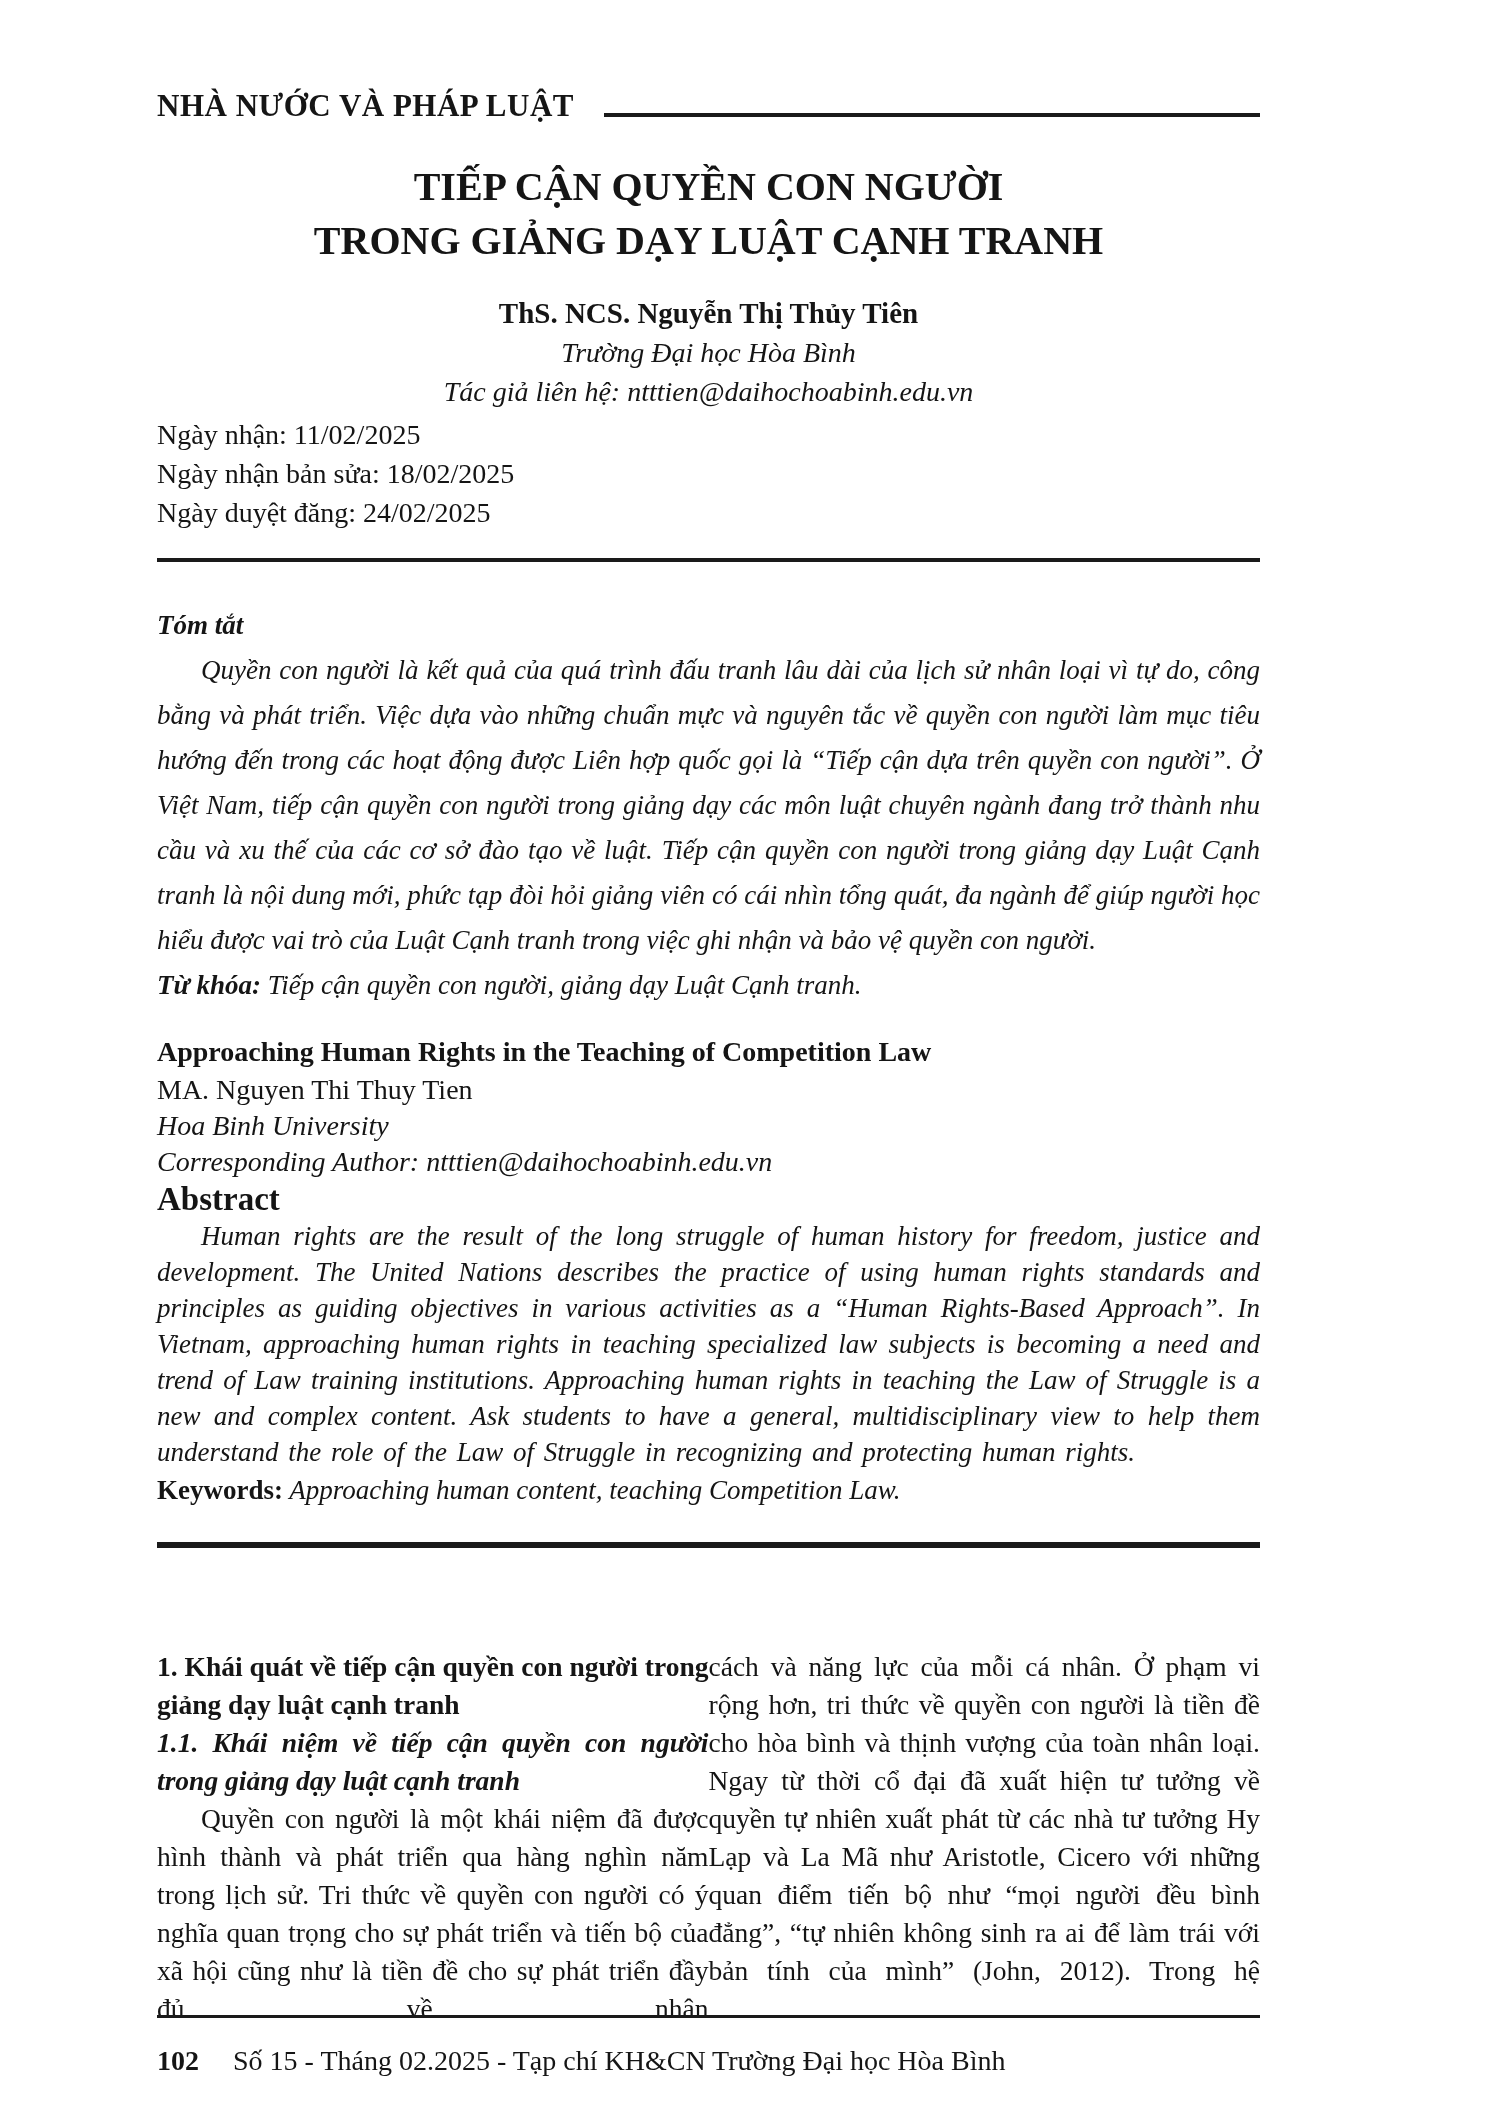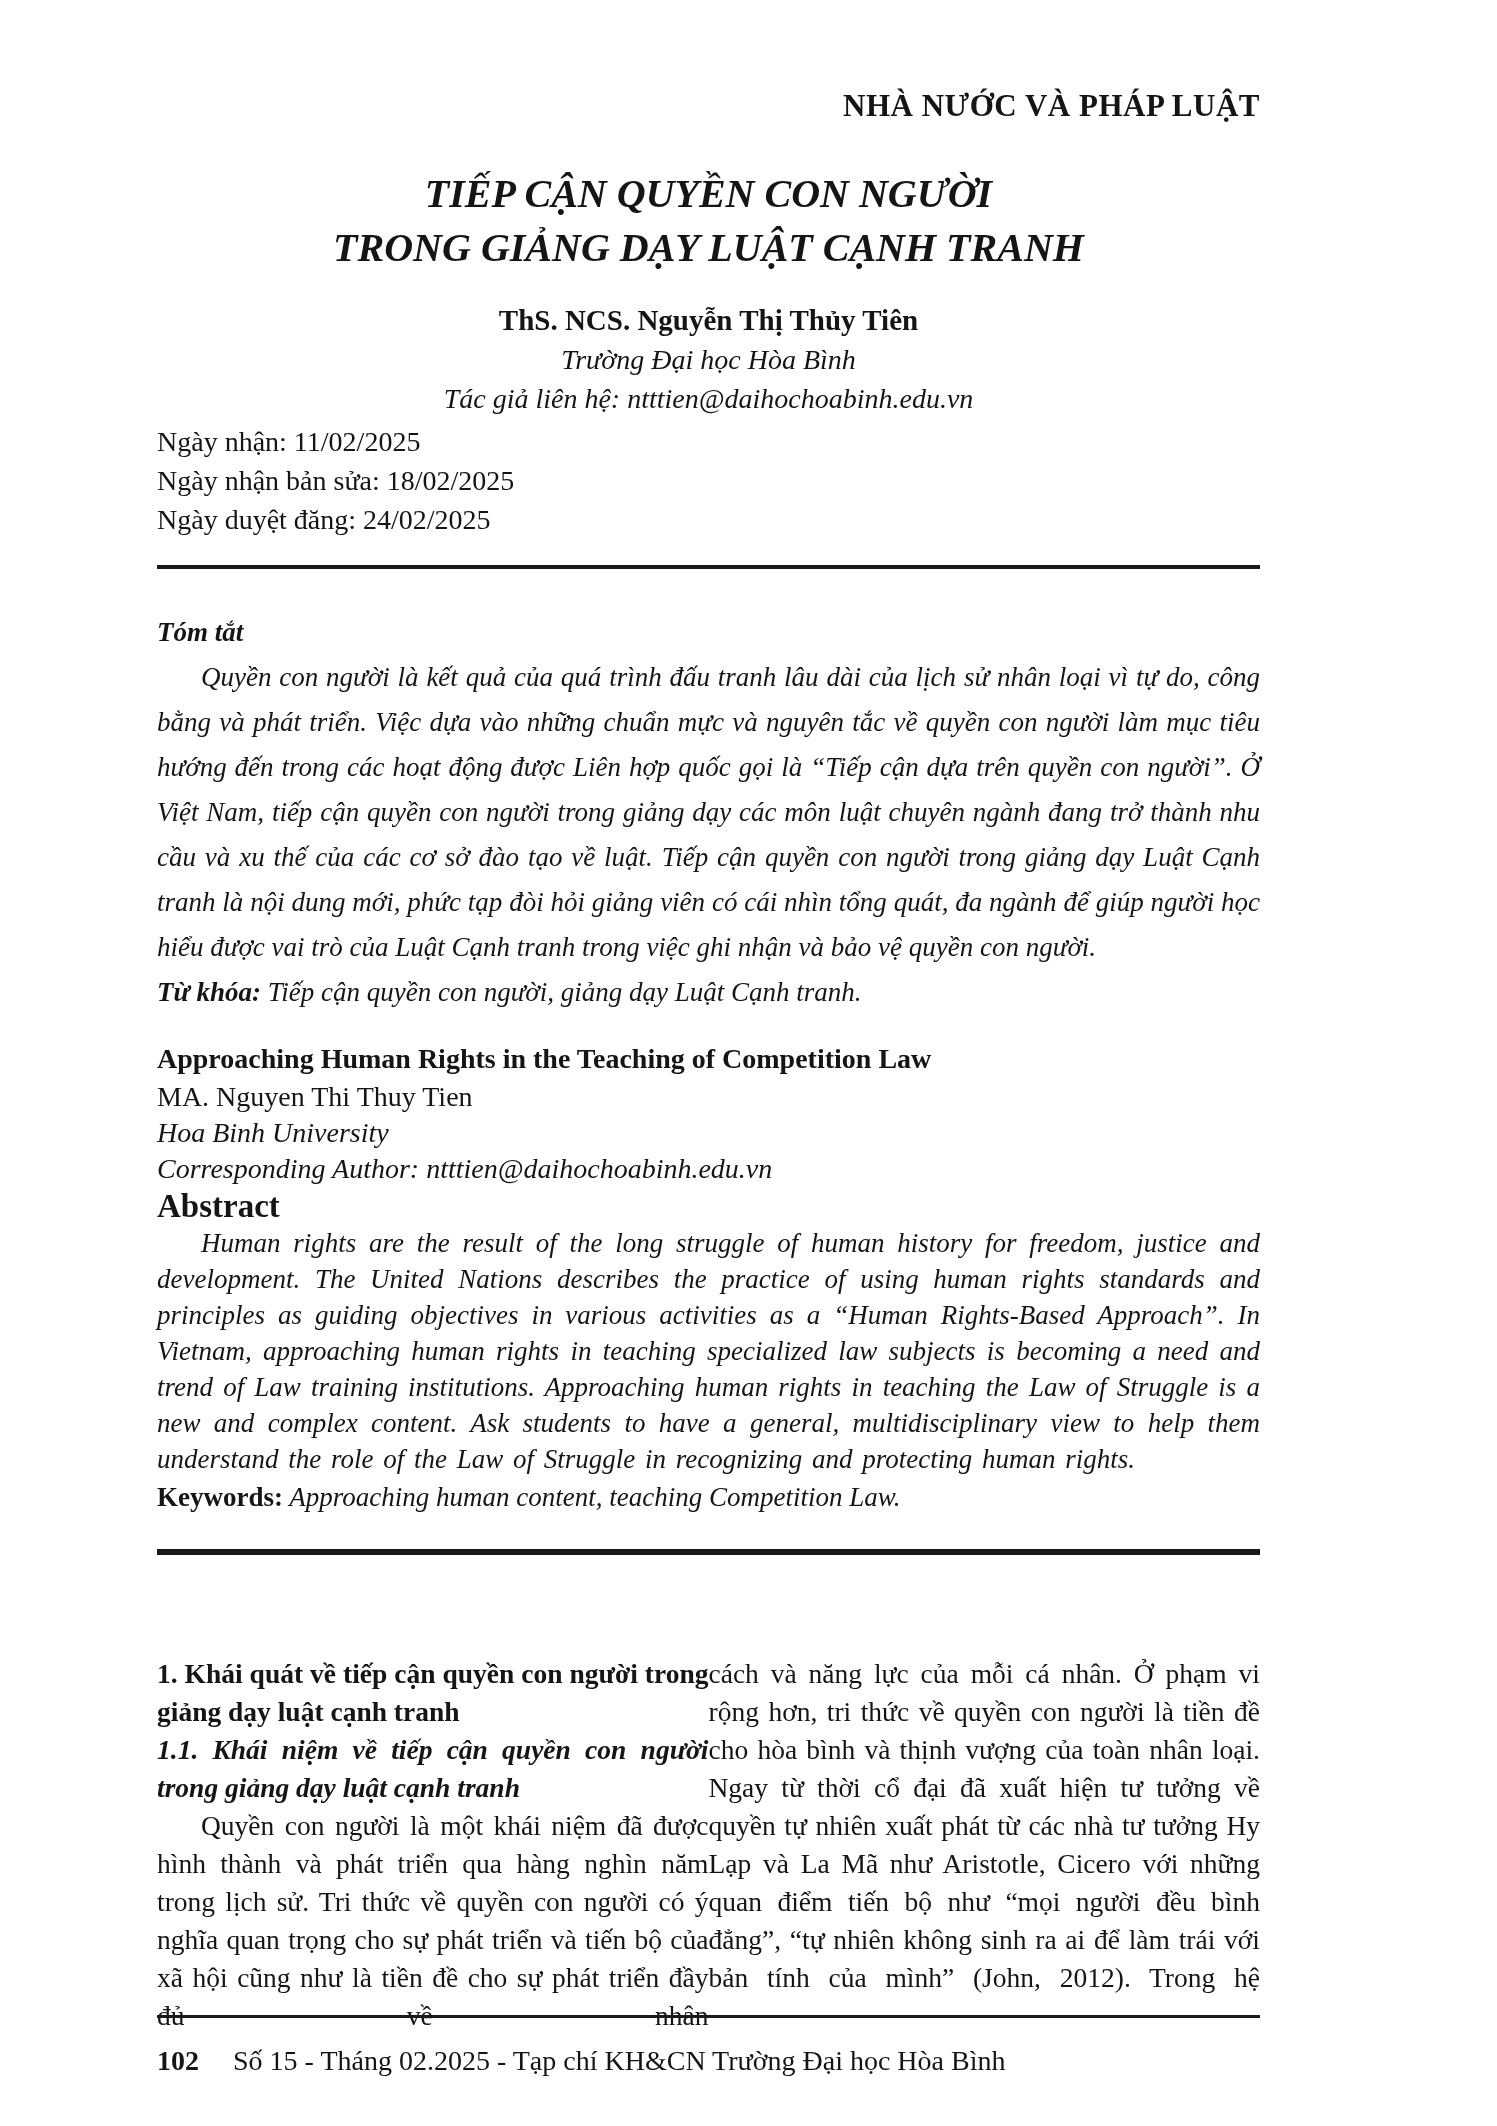--- a/index.html
+++ b/index.html
@@ -10,32 +10,32 @@
     margin: 0 auto;
     background: #ffffff;
     color: #151515;
     font-family: "Liberation Serif", "DejaVu Serif", serif;
     box-sizing: border-box;
     padding: 88px 237px 0 157px;
     overflow: hidden;
   }
 
   
-  .journal-head { display: flex; align-items: flex-end; flex-direction: column; }
+  .journal-head { display: flex; align-items: flex-end; }
   .journal-head .label {
     font-size: 31px; font-weight: bold; letter-spacing: 0.5px; white-space: nowrap;
   }
   .journal-head .head-rule {
     flex: 1; height: 4px; background: #1a1a1a; margin-left: 30px; margin-bottom: 7px;
   }
 
   
   .article-title {
     margin-top: 36px; text-align: center;
-    font-size: 40px; font-weight: bold; line-height: 54px; font-style: italic;
+    font-size: 40px; font-weight: bold; line-height: 54px;
   }
 
   
   .author-block { margin-top: 26px; text-align: center; font-size: 29px; line-height: 39px; }
   .author-block .author-name { font-weight: bold; }
   .author-block .affiliation, .author-block .contact { font-style: italic; font-size: 28px; }
 
   
   .dates { margin-top: 4px; font-size: 28px; line-height: 39px; }
 

